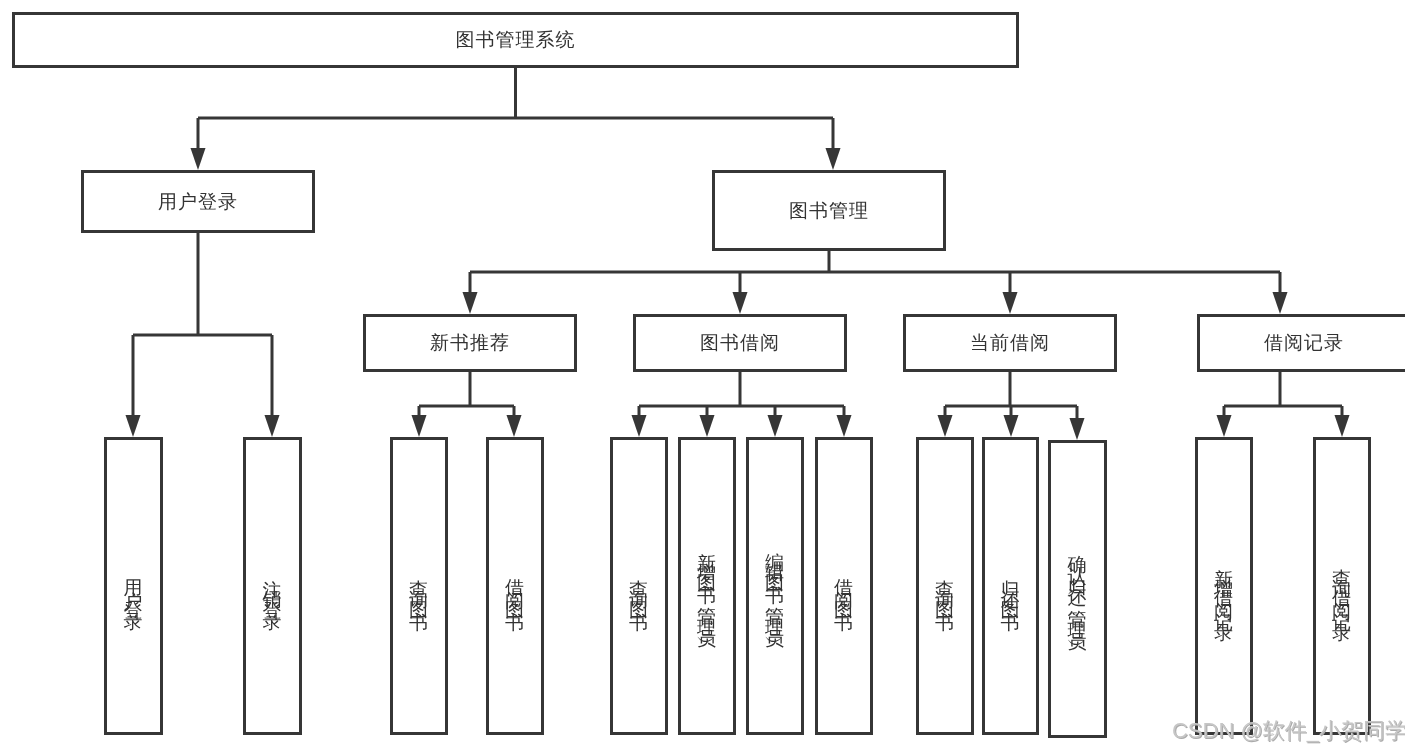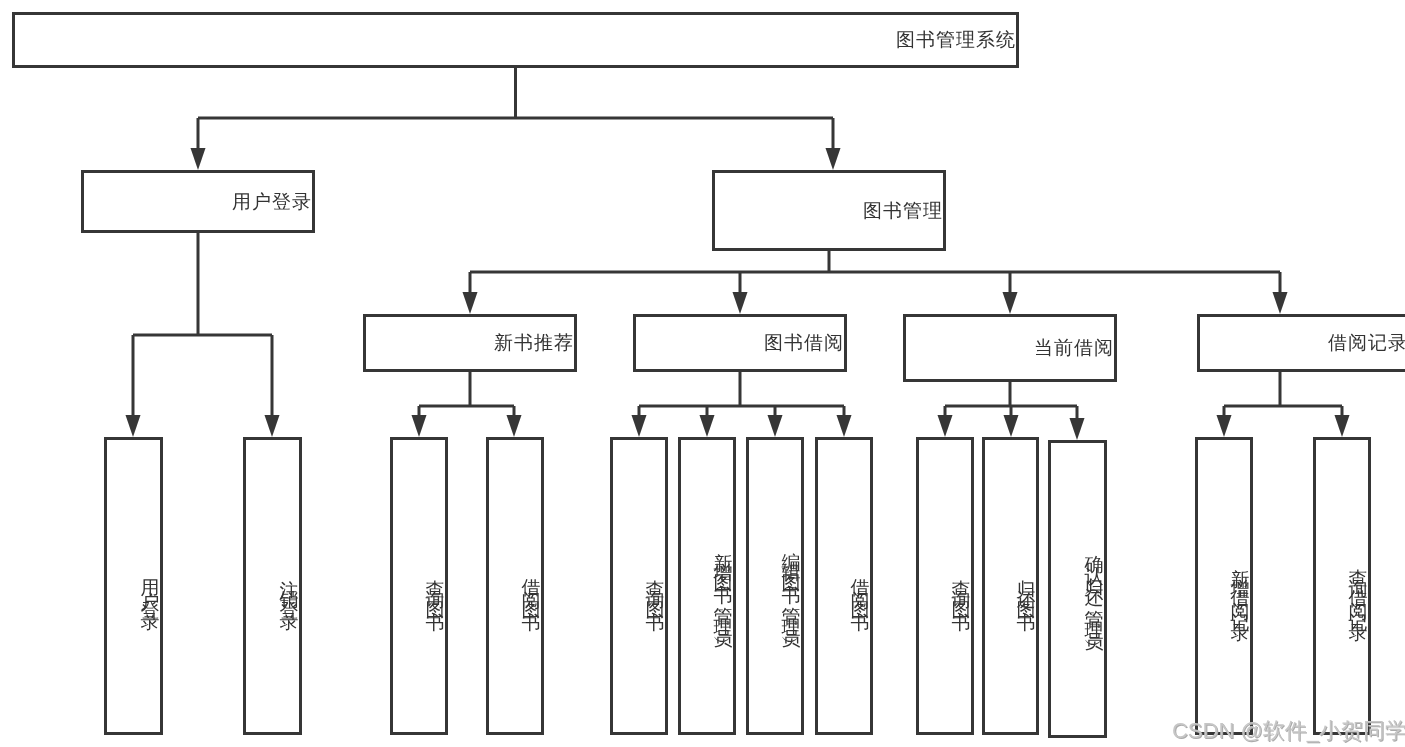--- a/index.html
+++ b/index.html
@@ -9,21 +9,21 @@
     background:#ffffff;
     font-family:"Liberation Sans","DejaVu Sans",sans-serif;
     overflow:hidden;
   }
   .wires{position:absolute;left:0;top:0;width:1405px;height:747px;}
   .node{
     position:absolute;
     box-sizing:border-box;
     background:#ffffff;
     border:3px solid #363636;
-    display:flex;align-items:center;justify-content:flex-end;
+    display:flex;align-items:center;justify-content:center;
     color:#333333;
   }
   .node.h span{font-size:19px;letter-spacing:1px;white-space:nowrap;}
   .node.v span{
     writing-mode:vertical-rl;
     text-orientation:upright;
     font-size:19px;
     letter-spacing:11px;
     line-height:1;
     white-space:nowrap;
@@ -93,21 +93,21 @@
   <div class="node h" style="left:712px;top:170px;width:234px;height:81px;">
     <span>图书管理</span>
   </div>
 
   <div class="node h" style="left:363px;top:314px;width:214px;height:58px;">
     <span>新书推荐</span>
   </div>
   <div class="node h" style="left:633px;top:314px;width:214px;height:58px;">
     <span>图书借阅</span>
   </div>
-  <div class="node h" style="left:903px;top:314px;width:214px;height:68px;">
+  <div class="node h" style="left:903px;top:314px;width:214px;height:58px;">
     <span>当前借阅</span>
   </div>
   <div class="node h" style="left:1173px;top:314px;width:214px;height:58px;margin-left:24px;">
     <span>借阅记录</span>
   </div>
 
   <div class="node v" style="left:104px;top:437px;width:59px;height:298px;">
     <span>用户登录</span>
   </div>
   <div class="node v" style="left:243px;top:437px;width:59px;height:298px;">

